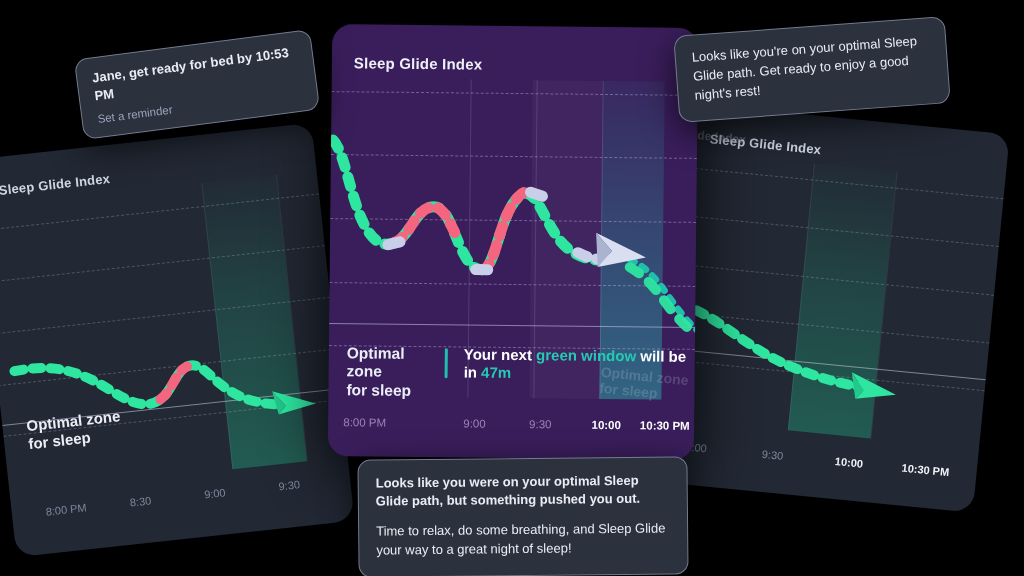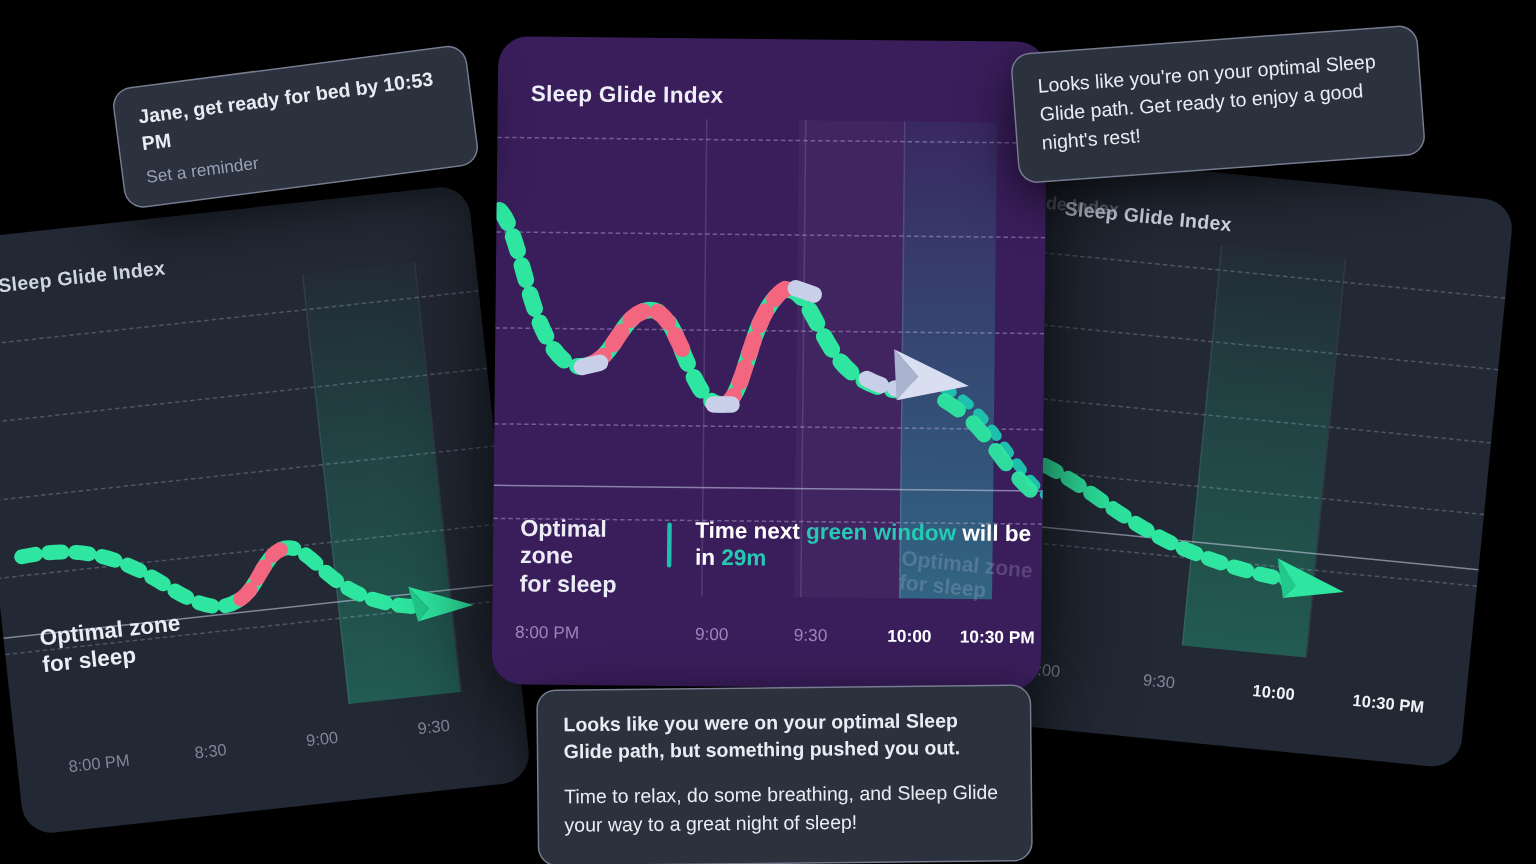--- a/index.html
+++ b/index.html
@@ -235,21 +235,21 @@
 
     <div class="card-title t-center">Sleep Glide Index</div>
 
     <div class="cap-row" style="left:18px; top:320px;">
       <div class="zone-cap zone-center" style="position:static;">
         <div>Optimal zone</div>
         <div>for sleep</div>
       </div>
       <div class="divider"></div>
       <div class="next-win">
-        <span>Time next </span><span class="tealtxt">green window</span><span> will be in </span><span class="tealtxt">29m</span>
+        <span>Your next </span><span class="tealtxt">green window</span><span> will be in </span><span class="tealtxt">47m</span>
       </div>
     </div>
 
     <div class="axis" style="bottom:22px;">
       <span class="tick tick-center" style="left:10%">8:00 PM</span>
       <span class="tick tick-center" style="left:40%">9:00</span>
       <span class="tick tick-center" style="left:58%">9:30</span>
       <span class="tick tick-center bright" style="left:76%">10:00</span>
       <span class="tick tick-center bright" style="left:92%">10:30 PM</span>
     </div>

